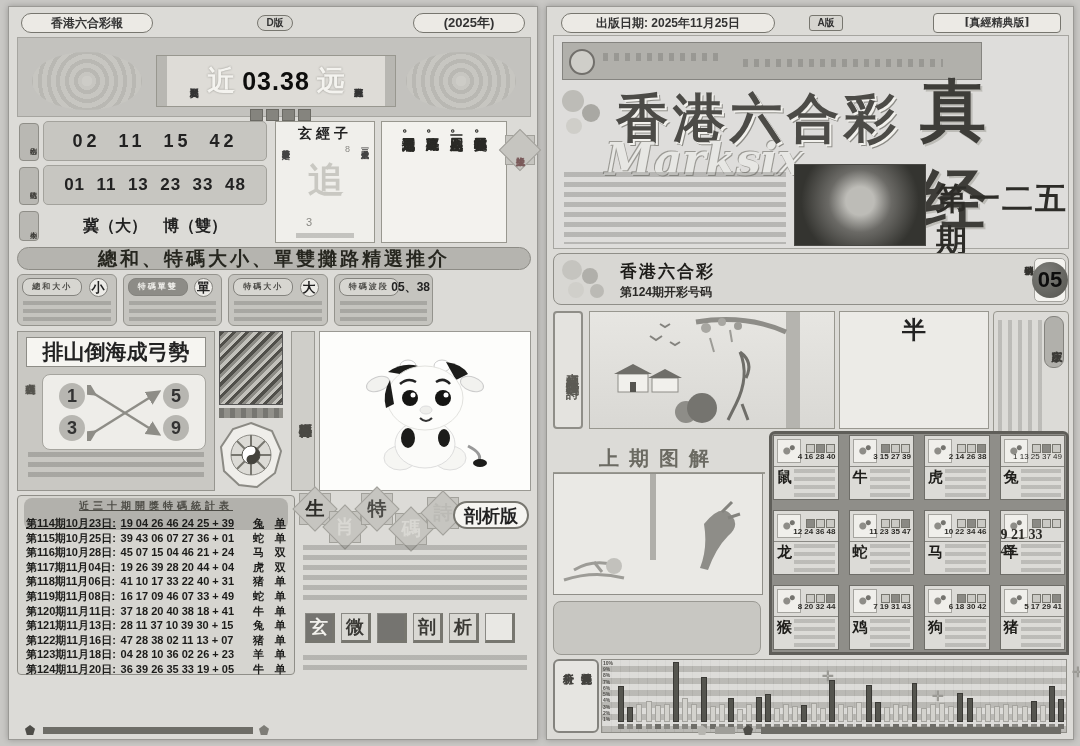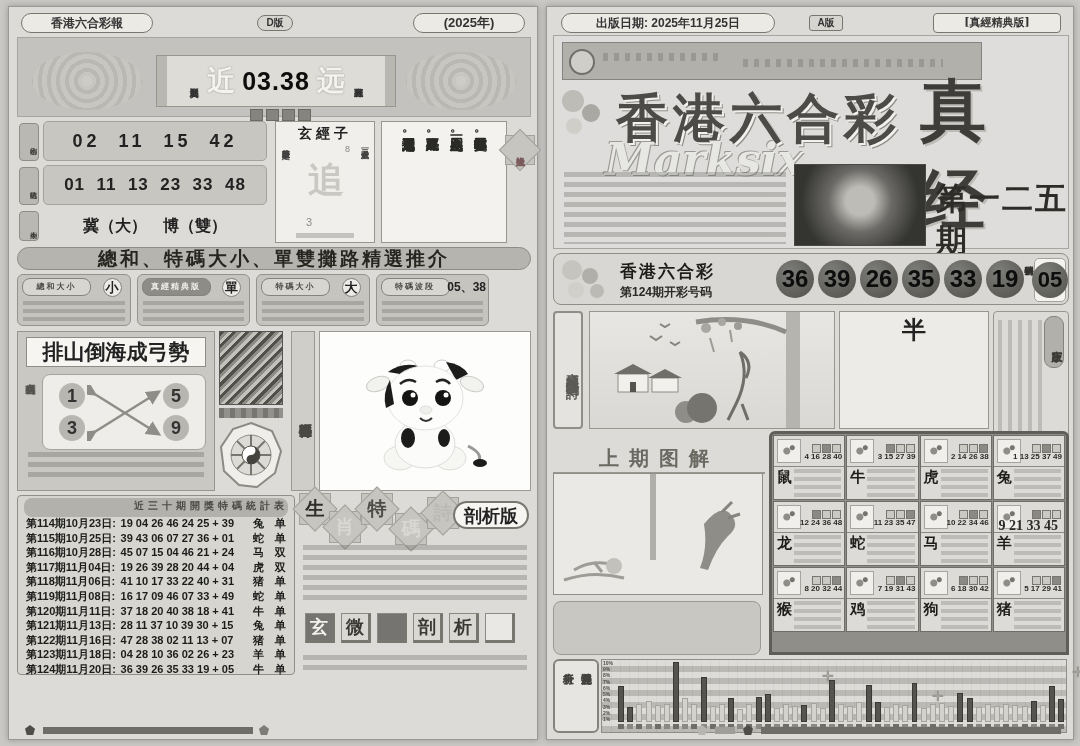--- a/index.html
+++ b/index.html
@@ -82,28 +82,28 @@
         <div style="writing-mode: vertical-rl; text-orientation: upright; font-family: &quot;DejaVu Serif&quot;, serif; font-size: 13px; font-weight: bold; color: rgb(42, 42, 38);">一四差別二九出。</div>
         <div style="writing-mode: vertical-rl; text-orientation: upright; font-family: &quot;DejaVu Serif&quot;, serif; font-size: 13px; font-weight: bold; color: rgb(42, 42, 38);">正碼好取八五尾。</div>
         <div style="writing-mode: vertical-rl; text-orientation: upright; font-family: &quot;DejaVu Serif&quot;, serif; font-size: 13px; font-weight: bold; color: rgb(42, 42, 38);">選擇三七正滿月。</div>
       </div>
     <div class="star abs" style="left:496px;top:128px;width:30px;height:30px;">
         <span class="vtext serif" style="font-size:9px;color:#7a5a5a;">搶先版</span>
       </div>
 
     <div class="abs" style="left:8px;top:240px;width:514px;height:23px;background:#b5b4af;border:1px solid #8d8c86;border-radius:12px;text-align:center;font-size:19px;font-weight:bold;color:#26261f;letter-spacing:3px;line-height:21px;">總和、特碼大小、單雙攤路精選推介</div>
 
-    <div class="abs" style="left:8px;top:267px;width:472px;height:52px;display:flex;gap:6px;" id="recRow">
+    <div class="abs" style="left:8px;top:267px;width:416px;height:52px;display:flex;gap:6px;" id="recRow">
         <div style="flex: 1 1 0%; background: rgb(197, 196, 191); border: 1px solid rgb(148, 147, 141); border-radius: 6px; position: relative;">
           <div style="position: absolute; left: 4px; top: 3px; width: 62%; height: 18px; border-radius: 8px; border: 1px solid rgb(132, 131, 126); background: rgb(215, 214, 209); font-size: 8px; font-weight: bold; text-align: center; line-height: 16px; color: rgb(76, 75, 71); letter-spacing: 2px;">總和大小</div>
           <div style="position: absolute; right: 8px; top: 3px; width: 19px; height: 19px; border-radius: 50%; background: rgb(236, 235, 231); border: 1px solid rgb(132, 131, 126); font-size: 13px; font-weight: bold; text-align: center; line-height: 18px;">小</div>
           <div style="position: absolute; left: 5px; right: 5px; top: 26px; height: 20px; background: repeating-linear-gradient(rgba(80, 80, 76, 0.5) 0px, rgba(80, 80, 76, 0.5) 4px, transparent 4px, transparent 8px); opacity: 0.5;"></div>
         </div>
         <div style="flex: 1 1 0%; background: rgb(197, 196, 191); border: 1px solid rgb(148, 147, 141); border-radius: 6px; position: relative;">
-          <div style="position: absolute; left: 4px; top: 3px; width: 62%; height: 18px; border-radius: 8px; border: 1px solid rgb(132, 131, 126); background: rgb(141, 140, 135); font-size: 8px; font-weight: bold; text-align: center; line-height: 16px; color: rgb(239, 238, 234); letter-spacing: 2px;">真經精典版</div>
+          <div style="position: absolute; left: 4px; top: 3px; width: 62%; height: 18px; border-radius: 8px; border: 1px solid rgb(132, 131, 126); background: rgb(141, 140, 135); font-size: 8px; font-weight: bold; text-align: center; line-height: 16px; color: rgb(239, 238, 234); letter-spacing: 2px;">特碼單雙</div>
           <div style="position: absolute; right: 8px; top: 3px; width: 19px; height: 19px; border-radius: 50%; background: rgb(236, 235, 231); border: 1px solid rgb(132, 131, 126); font-size: 13px; font-weight: bold; text-align: center; line-height: 18px;">單</div>
           <div style="position: absolute; left: 5px; right: 5px; top: 26px; height: 20px; background: repeating-linear-gradient(rgba(80, 80, 76, 0.5) 0px, rgba(80, 80, 76, 0.5) 4px, transparent 4px, transparent 8px); opacity: 0.5;"></div>
         </div>
         <div style="flex: 1 1 0%; background: rgb(197, 196, 191); border: 1px solid rgb(148, 147, 141); border-radius: 6px; position: relative;">
           <div style="position: absolute; left: 4px; top: 3px; width: 62%; height: 18px; border-radius: 8px; border: 1px solid rgb(132, 131, 126); background: rgb(215, 214, 209); font-size: 8px; font-weight: bold; text-align: center; line-height: 16px; color: rgb(76, 75, 71); letter-spacing: 2px;">特碼大小</div>
           <div style="position: absolute; right: 8px; top: 3px; width: 19px; height: 19px; border-radius: 50%; background: rgb(236, 235, 231); border: 1px solid rgb(132, 131, 126); font-size: 13px; font-weight: bold; text-align: center; line-height: 18px;">大</div>
           <div style="position: absolute; left: 5px; right: 5px; top: 26px; height: 20px; background: repeating-linear-gradient(rgba(80, 80, 76, 0.5) 0px, rgba(80, 80, 76, 0.5) 4px, transparent 4px, transparent 8px); opacity: 0.5;"></div>
         </div>
         <div style="flex: 1 1 0%; background: rgb(197, 196, 191); border: 1px solid rgb(148, 147, 141); border-radius: 6px; position: relative;">
           <div style="position: absolute; left: 4px; top: 3px; width: 62%; height: 18px; border-radius: 8px; border: 1px solid rgb(132, 131, 126); background: rgb(215, 214, 209); font-size: 8px; font-weight: bold; text-align: center; line-height: 16px; color: rgb(76, 75, 71); letter-spacing: 2px;">特碼波段</div>
@@ -175,23 +175,23 @@
             <circle cx="96" cy="49" r="2.5" fill="#fff"></circle>
           <path d="M50,38 q8,-7 16,-2" stroke="#222" stroke-width="2.5" fill="none"></path>
           <path d="M86,36 q8,-5 14,2" stroke="#222" stroke-width="2.5" fill="none"></path>
           <ellipse cx="76" cy="64" rx="6" ry="4" fill="#efefec" stroke="#ddd"></ellipse>
           <path d="M70,72 q6,6 12,0" stroke="#333" stroke-width="2" fill="none"></path>
         </svg>
       </div>
     </div>
 
     <div class="abs" style="left:8px;top:488px;width:278px;height:180px;background:#d6d5d0;border:1px solid #8f8e88;border-radius:4px;">
-      <div class="abs serif" style="left:6px;top:2px;right:6px;height:19px;background:#b2b1ac;border-radius:8px;text-align:right;font-size:10px;font-weight:bold;letter-spacing:4px;color:#4c4b45;line-height:15px;">近三十期開獎特碼統計表</div>
+      <div class="abs serif" style="left:6px;top:2px;right:6px;height:32px;background:#b2b1ac;border-radius:8px;text-align:center;font-size:10px;font-weight:bold;letter-spacing:4px;color:#4c4b45;line-height:15px;text-decoration:underline;">近三十期開獎特碼統計表</div>
       <div class="abs" style="left:8px;top:20px;right:4px;bottom:2px;" id="resultsBody">
-          <div style="display: flex; font-size: 11px; font-weight: bold; color: rgb(28, 28, 26); line-height: 14.6px; white-space: nowrap;">
+          <div style="display: flex; font-size: 11px; font-weight: bold; color: rgb(28, 28, 26); line-height: 14.6px; white-space: nowrap; text-decoration: underline;">
             <span style="width: 96px;">第114期10月23日:</span>
             <span style="width: 128px;">19 04 26 46 24 25 + 39</span>
             <span style="width: 24px; text-align: center;">兔</span>
             <span style="width: 20px; text-align: center;">单</span>
           </div>
           <div style="display: flex; font-size: 11px; font-weight: bold; color: rgb(28, 28, 26); line-height: 14.6px; white-space: nowrap;">
             <span style="width: 96px;">第115期10月25日:</span>
             <span style="width: 128px;">39 43 06 07 27 36 + 01</span>
             <span style="width: 24px; text-align: center;">蛇</span>
             <span style="width: 20px; text-align: center;">单</span>
@@ -318,28 +318,20 @@
 
     <div class="abs" style="left:6px;top:246px;width:516px;height:52px;background:#d8d7d3;border:1px solid #8f8e88;border-radius:8px;">
       <div class="abs" style="left:6px;top:4px;width:54px;height:44px;">
         <div class="ball abs" style="left:2px;top:2px;width:20px;height:20px;background:#c5c4bf;"></div>
         <div class="ball abs" style="left:22px;top:10px;width:16px;height:16px;background:#b0afaa;"></div>
         <div class="ball abs" style="left:8px;top:24px;width:16px;height:16px;background:#d0cfca;"></div>
         <div class="ball abs" style="left:30px;top:26px;width:14px;height:14px;background:#bbbab5;"></div>
       </div>
       <div class="abs serif" style="left:66px;top:6px;font-size:17px;font-weight:bold;letter-spacing:2px;color:#1e1d1a;">香港六合彩</div>
       <div class="abs" style="left:66px;top:30px;font-size:12px;font-weight:bold;color:#2a2926;">第124期开彩号码</div>
-      <div class="abs" style="left:222px;top:6px;display:flex;gap:4px;" id="drawBalls">
-          <div class=" ball" style="width: 38px; height: 38px; font-size: 24px; border-radius: 50%; background: radial-gradient(circle at 35% 30%, rgb(125, 125, 121), rgb(80, 79, 74)); display: flex; align-items: center; justify-content: center; font-weight: bold; color: rgb(13, 13, 13);">36</div>
-          <div class=" ball" style="width: 38px; height: 38px; font-size: 24px; border-radius: 50%; background: radial-gradient(circle at 35% 30%, rgb(125, 125, 121), rgb(80, 79, 74)); display: flex; align-items: center; justify-content: center; font-weight: bold; color: rgb(13, 13, 13);">39</div>
-          <div class=" ball" style="width: 38px; height: 38px; font-size: 24px; border-radius: 50%; background: radial-gradient(circle at 35% 30%, rgb(125, 125, 121), rgb(80, 79, 74)); display: flex; align-items: center; justify-content: center; font-weight: bold; color: rgb(13, 13, 13);">26</div>
-          <div class=" ball" style="width: 38px; height: 38px; font-size: 24px; border-radius: 50%; background: radial-gradient(circle at 35% 30%, rgb(125, 125, 121), rgb(80, 79, 74)); display: flex; align-items: center; justify-content: center; font-weight: bold; color: rgb(13, 13, 13);">35</div>
-          <div class=" ball" style="width: 38px; height: 38px; font-size: 24px; border-radius: 50%; background: radial-gradient(circle at 35% 30%, rgb(125, 125, 121), rgb(80, 79, 74)); display: flex; align-items: center; justify-content: center; font-weight: bold; color: rgb(13, 13, 13);">33</div>
-          <div class=" ball" style="width: 38px; height: 38px; font-size: 24px; border-radius: 50%; background: radial-gradient(circle at 35% 30%, rgb(125, 125, 121), rgb(80, 79, 74)); display: flex; align-items: center; justify-content: center; font-weight: bold; color: rgb(13, 13, 13);">19</div>
-        </div>
       <div class="abs vtext" style="left:468px;top:5px;font-size:9px;font-weight:bold;color:#33322e;height:44px;">特別號碼</div>
       <div class="abs" style="left:480px;top:4px;width:32px;height:44px;background:#f4f3ef;border-radius:5px;border:1px solid #a5a49f;"></div>
       <div class="ball abs" style="left:478px;top:8px;width:36px;height:36px;font-size:22px;">05</div>
     </div>
 
     <div class="abs" style="left:6px;top:304px;width:516px;height:130px;">
       <div class="abs vtext serif" style="left:0;top:0;width:30px;height:118px;background:#e4e3df;border:2px solid #8f8e88;border-radius:4px;font-size:13px;font-weight:bold;color:#5c5b55;text-align:center;letter-spacing:2px;">真經配圖暗碼詩</div>
       <div class="abs" style="left:36px;top:0;width:246px;height:118px;background:linear-gradient(to bottom,#e7e6e2,#d9d8d4);border:1px solid #98978f;">
         <svg width="244" height="116" viewBox="0 0 244 116">
           <rect x="196" y="0" width="14" height="116" fill="#b5b4af"></rect>
@@ -377,21 +369,21 @@
           <path d="M150,50 q18,-22 28,-8 q8,10 -4,20 q-12,12 -20,34 l-8,-2 q8,-20 4,-44" fill="#8e8d88"></path>
           <path d="M168,38 l10,-10 M174,44 l12,-4" stroke="#84837e" stroke-width="3"></path>
           <path d="M20,96 q20,-12 44,-4 M10,106 q30,-10 60,-2 M40,88 l8,10" stroke="#9d9c97" stroke-width="3" fill="none"></path>
           <circle cx="60" cy="92" r="8" fill="#c2c1bc"></circle>
         </svg>
       </div>
       <div class="abs" style="left:0;top:156px;width:208px;height:54px;background:#c8c7c2;border:1px solid #9a9993;border-radius:8px;"></div>
     </div>
 
     <div class="abs" style="left:222px;top:424px;width:300px;height:224px;background:#8f8e89;border:3px solid #5f5e59;border-radius:6px 6px 0 0;">
-      <div id="zodiacGrid" style="display:grid;grid-template-columns:repeat(4,1fr);grid-auto-rows:65px;gap:1px;padding:1px;">
+      <div id="zodiacGrid" style="display:grid;grid-template-columns:repeat(4,1fr);grid-auto-rows:65px;gap:10px;padding:1px;">
           <div class="zcell">
             <div style="position: absolute; left: 3px; top: 3px; width: 24px; height: 24px; background: radial-gradient(circle at 40% 50%, rgb(142, 141, 136) 0px, rgb(142, 141, 136) 3px, transparent 4px), radial-gradient(circle at 65% 35%, rgb(117, 116, 111) 0px, rgb(117, 116, 111) 2px, transparent 3px) rgb(240, 239, 235); border: 1px solid rgb(165, 164, 159);"></div>
             <div style="position: absolute; right: 3px; top: 3px;"><span class="minibox"></span><span class="minibox mk"></span><span class="minibox"></span></div>
             <div style="position: absolute; right: 2px; top: 16px; font-size: 8px; font-weight: bold; color: rgb(44, 43, 39);">4 16 28 40</div>
             <div style="position: absolute; left: 3px; top: 32px; font-size: 15px; font-weight: bold; font-family: &quot;DejaVu Serif&quot;, serif; color: rgb(30, 29, 26);">鼠</div>
             <div style="position: absolute; left: 20px; right: 3px; top: 33px; height: 28px; background: repeating-linear-gradient(rgba(80, 80, 76, 0.5) 0px, rgba(80, 80, 76, 0.5) 4px, transparent 4px, transparent 8px); opacity: 0.45;"></div>
             <div style="position: absolute; left: 0px; right: 0px; top: 30px; border-top: 1px solid rgb(138, 137, 132);"></div>
           </div>
           <div class="zcell">
             <div style="position: absolute; left: 3px; top: 3px; width: 24px; height: 24px; background: radial-gradient(circle at 40% 50%, rgb(142, 141, 136) 0px, rgb(142, 141, 136) 3px, transparent 4px), radial-gradient(circle at 65% 35%, rgb(117, 116, 111) 0px, rgb(117, 116, 111) 2px, transparent 3px) rgb(240, 239, 235); border: 1px solid rgb(165, 164, 159);"></div>
@@ -405,21 +397,21 @@
             <div style="position: absolute; left: 3px; top: 3px; width: 24px; height: 24px; background: radial-gradient(circle at 40% 50%, rgb(142, 141, 136) 0px, rgb(142, 141, 136) 3px, transparent 4px), radial-gradient(circle at 65% 35%, rgb(117, 116, 111) 0px, rgb(117, 116, 111) 2px, transparent 3px) rgb(240, 239, 235); border: 1px solid rgb(165, 164, 159);"></div>
             <div style="position: absolute; right: 3px; top: 3px;"><span class="minibox"></span><span class="minibox"></span><span class="minibox mk"></span></div>
             <div style="position: absolute; right: 2px; top: 16px; font-size: 8px; font-weight: bold; color: rgb(44, 43, 39);">2 14 26 38</div>
             <div style="position: absolute; left: 3px; top: 32px; font-size: 15px; font-weight: bold; font-family: &quot;DejaVu Serif&quot;, serif; color: rgb(30, 29, 26);">虎</div>
             <div style="position: absolute; left: 20px; right: 3px; top: 33px; height: 28px; background: repeating-linear-gradient(rgba(80, 80, 76, 0.5) 0px, rgba(80, 80, 76, 0.5) 4px, transparent 4px, transparent 8px); opacity: 0.45;"></div>
             <div style="position: absolute; left: 0px; right: 0px; top: 30px; border-top: 1px solid rgb(138, 137, 132);"></div>
           </div>
           <div class="zcell">
             <div style="position: absolute; left: 3px; top: 3px; width: 24px; height: 24px; background: radial-gradient(circle at 40% 50%, rgb(142, 141, 136) 0px, rgb(142, 141, 136) 3px, transparent 4px), radial-gradient(circle at 65% 35%, rgb(117, 116, 111) 0px, rgb(117, 116, 111) 2px, transparent 3px) rgb(240, 239, 235); border: 1px solid rgb(165, 164, 159);"></div>
             <div style="position: absolute; right: 3px; top: 3px;"><span class="minibox"></span><span class="minibox mk"></span><span class="minibox"></span></div>
-            <div style="position: absolute; right: 2px; top: 16px; font-size: 8px; font-weight: bold; color: rgb(44, 43, 39);">1 13 25 37 49</div>
+            <div style="position: absolute; right: 2px; top: 16px; font-size: 8px; font-weight: normal; color: rgb(44, 43, 39);">1 13 25 37 49</div>
             <div style="position: absolute; left: 3px; top: 32px; font-size: 15px; font-weight: bold; font-family: &quot;DejaVu Serif&quot;, serif; color: rgb(30, 29, 26);">兔</div>
             <div style="position: absolute; left: 20px; right: 3px; top: 33px; height: 28px; background: repeating-linear-gradient(rgba(80, 80, 76, 0.5) 0px, rgba(80, 80, 76, 0.5) 4px, transparent 4px, transparent 8px); opacity: 0.45;"></div>
             <div style="position: absolute; left: 0px; right: 0px; top: 30px; border-top: 1px solid rgb(138, 137, 132);"></div>
           </div>
           <div class="zcell">
             <div style="position: absolute; left: 3px; top: 3px; width: 24px; height: 24px; background: radial-gradient(circle at 40% 50%, rgb(142, 141, 136) 0px, rgb(142, 141, 136) 3px, transparent 4px), radial-gradient(circle at 65% 35%, rgb(117, 116, 111) 0px, rgb(117, 116, 111) 2px, transparent 3px) rgb(240, 239, 235); border: 1px solid rgb(165, 164, 159);"></div>
             <div style="position: absolute; right: 3px; top: 3px;"><span class="minibox mk"></span><span class="minibox"></span><span class="minibox"></span></div>
             <div style="position: absolute; right: 2px; top: 16px; font-size: 8px; font-weight: bold; color: rgb(44, 43, 39);">12 24 36 48</div>
             <div style="position: absolute; left: 3px; top: 32px; font-size: 15px; font-weight: bold; font-family: &quot;DejaVu Serif&quot;, serif; color: rgb(30, 29, 26);">龙</div>
             <div style="position: absolute; left: 20px; right: 3px; top: 33px; height: 28px; background: repeating-linear-gradient(rgba(80, 80, 76, 0.5) 0px, rgba(80, 80, 76, 0.5) 4px, transparent 4px, transparent 8px); opacity: 0.45;"></div>

